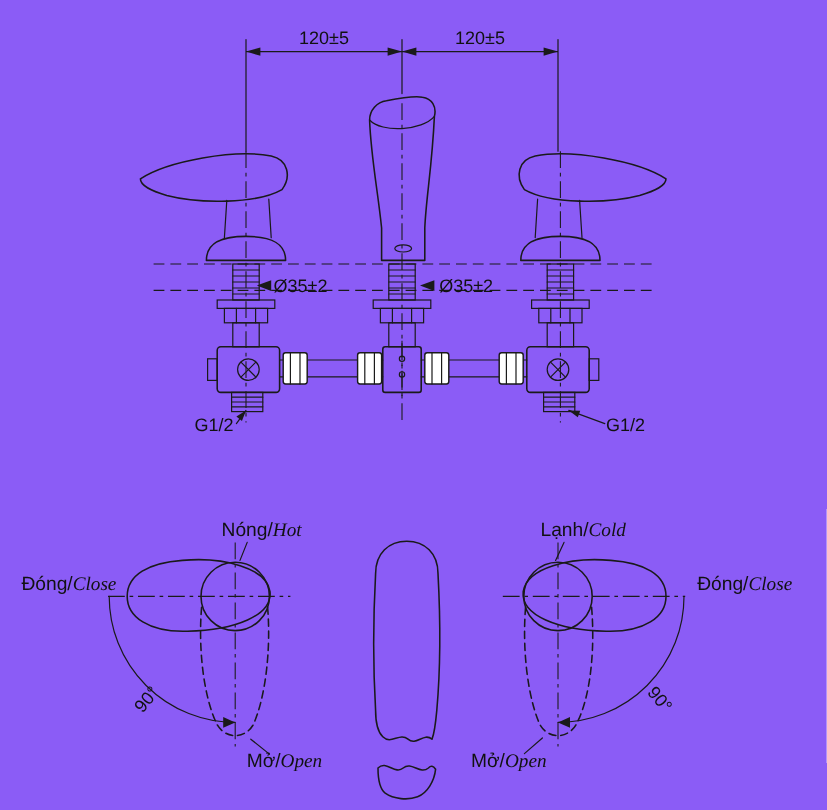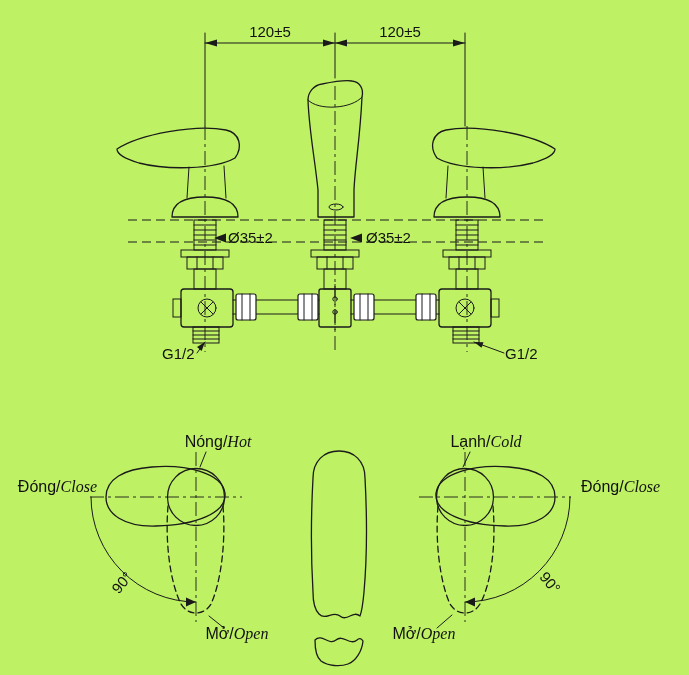--- a/index.html
+++ b/index.html
@@ -1,16 +1,16 @@
 <!DOCTYPE html>
 <html><head>
 <meta charset="utf-8">
 <style>
   html,body{margin:0;padding:0;background:#ffffff;}
-  .canvas{position:relative;width:689px;height:675px;background:#bef264;overflow:hidden;}
+  .canvas{position:relative;width:689px;height:675px;background:#8b5cf6;overflow:hidden;}
   svg{display:block;}
   .outline{fill:none;stroke:#1a1a1a;stroke-width:1.3;stroke-linejoin:round;stroke-linecap:round;}
   .thin{fill:none;stroke:#1a1a1a;stroke-width:1;stroke-linecap:round;}
   .cl{fill:none;stroke:#1a1a1a;stroke-width:0.9;stroke-dasharray:14 4 3 4;}
   .dash{fill:none;stroke:#1a1a1a;stroke-width:1;stroke-dasharray:9 5;}
   .hid{fill:none;stroke:#1a1a1a;stroke-width:1.3;stroke-dasharray:6 4;stroke-linecap:round;}
   .wfill{fill:#ffffff;stroke:#1a1a1a;stroke-width:1.2;}
   .arrow{fill:#1a1a1a;stroke:none;}
   text{fill:#111111;font-family:"Liberation Sans",sans-serif;font-size:15px;}
   .lbl{font-size:16px;}

